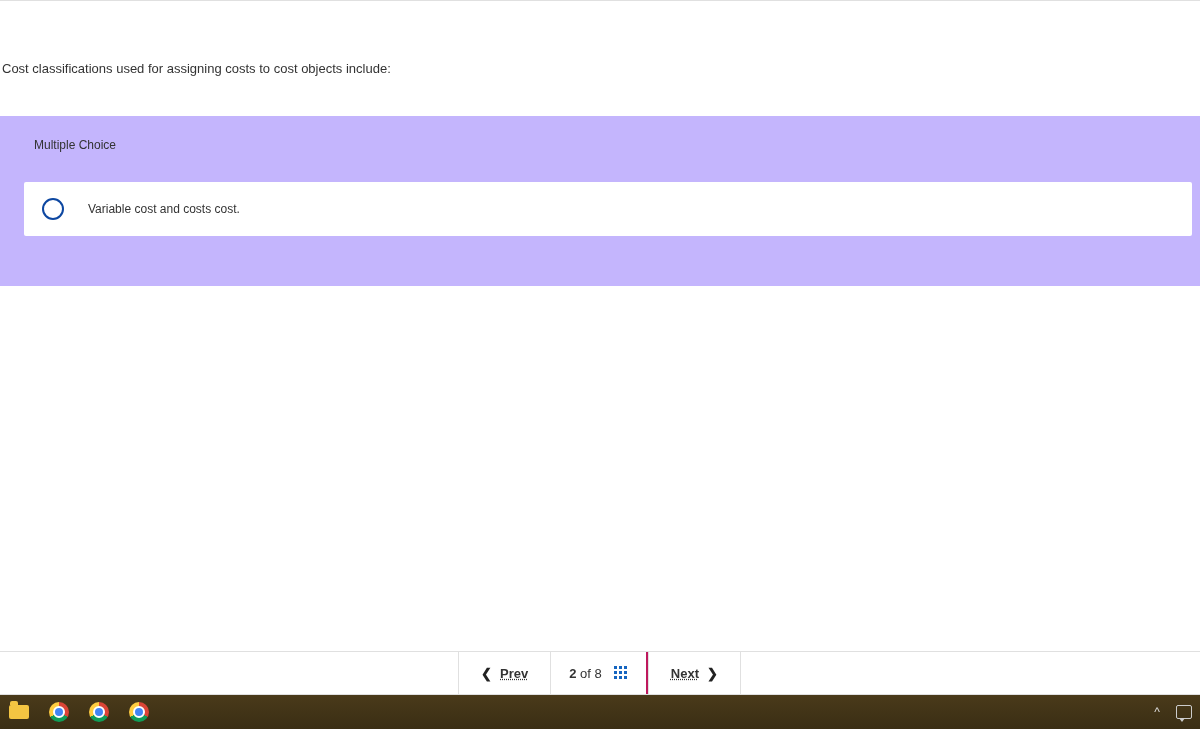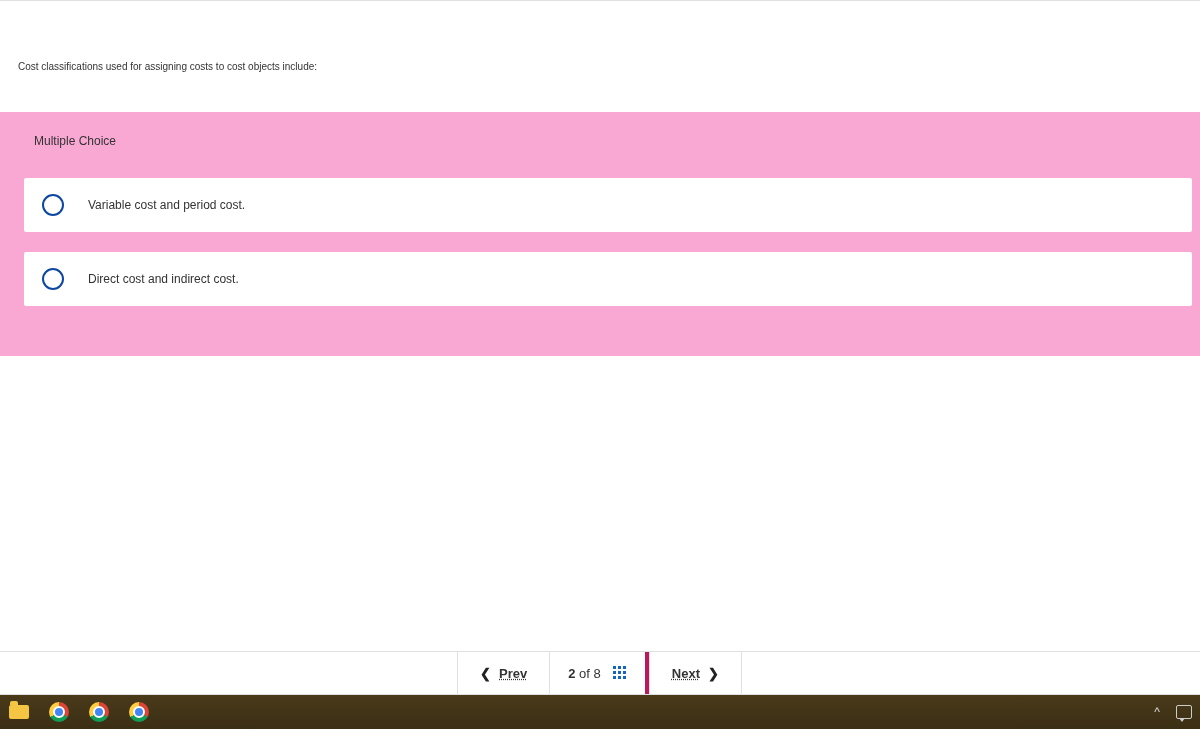--- a/index.html
+++ b/index.html
@@ -16,26 +16,26 @@
   }
   .top-border {
     border-top: 1px solid #e0e0e0;
     width: 100%;
     height: 1px;
   }
   .question-area {
     padding: 60px 0 0 0;
   }
   .question-text {
-    padding: 0 0 40px 18px;
-    font-size: 10px;
+    padding: 0 0 40px 2px;
+    font-size: 13px;
     color: #333;
   }
   .answers-container {
-    background: #f9a8d4;
+    background: #c4b5fd;
     padding: 22px 8px 30px 0;
   }
   .mc-label {
     padding: 0 0 30px 34px;
     font-size: 12px;
     color: #333;
   }
   .option-row {
     background: #ffffff;
     margin: 0 0 20px 24px;
@@ -89,21 +89,21 @@
   }
   .next-btn .u, .prev-btn .u {
     text-decoration: underline dotted;
     font-weight: bold;
   }
   .pager-center {
     display: flex;
     align-items: center;
     gap: 12px;
     padding: 0 18px;
-    border-right: 5px solid #be185d;
+    border-right: 3px solid #be185d;
   }
   .pager-count {
     font-size: 13px;
     color: #333;
   }
   .pager-count b { font-weight: bold; }
   .grid-icon {
     width: 14px;
     height: 14px;
     display: grid;
@@ -187,27 +187,23 @@
 <div class="top-border"></div>
 
 <div class="question-area">
   <div class="question-text">Cost classifications used for assigning costs to cost objects include:</div>
 
   <div class="answers-container">
     <div class="mc-label">Multiple Choice</div>
 
     <div class="option-row">
       <div class="radio"></div>
-      <div class="option-text">Variable cost and period cost.</div>
+      <div class="option-text">Variable cost and costs cost.</div>
     </div>
 
-    <div class="option-row">
-      <div class="radio"></div>
-      <div class="option-text">Direct cost and indirect cost.</div>
-    </div>
 
 
   </div>
 </div>
 
 <div class="pager-bar">
   <div class="pager-btn prev-btn">
     <span class="chev">❮</span>
     <span class="u">Prev</span>
   </div>

